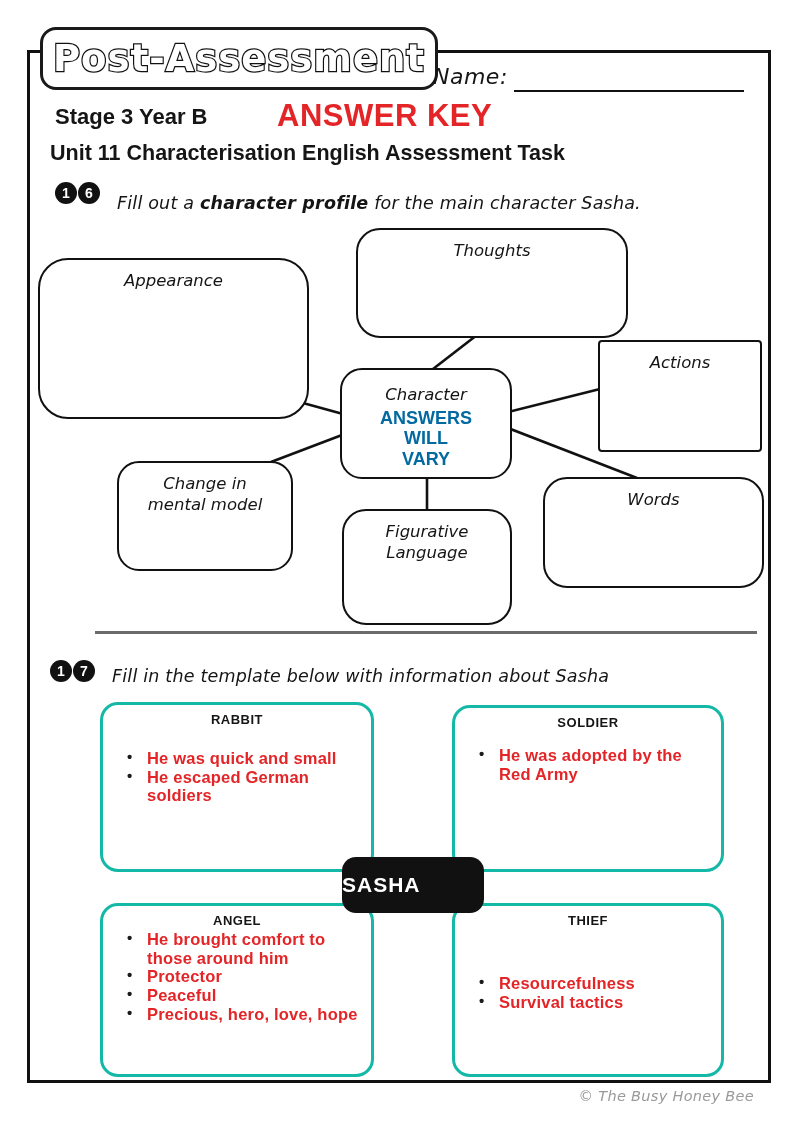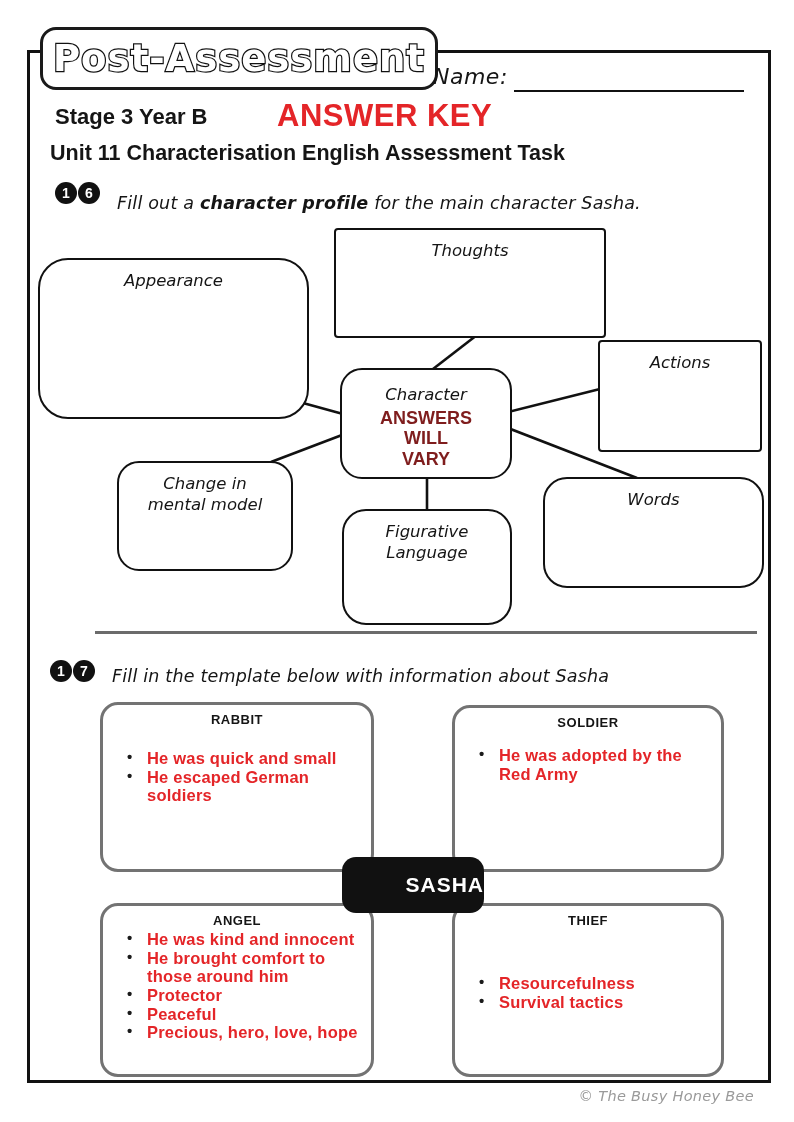--- a/index.html
+++ b/index.html
@@ -36,55 +36,55 @@
   .qtext{font-size:17.5px;letter-spacing:.2px;margin-top:11px;}
   .qtext b{font-weight:700;}
 
   
   .mindmap-lines{position:absolute;left:0;top:0;width:794px;height:1122px;z-index:1;}
   .mm-box{position:absolute;background:#fff;border:2.6px solid #111;z-index:2;
           display:flex;justify-content:center;}
   .mm-label{font-family:"DejaVu Sans",sans-serif;font-style:italic;font-size:16.5px;
             text-align:center;padding-top:11px;line-height:1.25;}
   .box-appearance{left:38px;top:258px;width:267px;height:157px;border-radius:30px;}
-  .box-thoughts{left:334px;top:228px;width:268px;height:106px;border-radius:4px;}
+  .box-thoughts{left:356px;top:228px;width:268px;height:106px;border-radius:24px;}
   .box-actions{left:598px;top:340px;width:160px;height:108px;border-radius:4px;}
   .box-character{left:340px;top:368px;width:168px;height:107px;border-radius:22px;
                  flex-direction:column;align-items:center;}
   .box-change{left:117px;top:461px;width:172px;height:106px;border-radius:22px;}
   .box-figurative{left:342px;top:509px;width:166px;height:112px;border-radius:24px;}
   .box-words{left:543px;top:477px;width:217px;height:107px;border-radius:24px;}
   .center-label{padding-top:8px;}
-  .center-answer{color:#7f1d1d;font-weight:700;font-size:18px;line-height:1.15;
+  .center-answer{color:#0369a1;font-weight:700;font-size:18px;line-height:1.15;
                  text-align:center;margin-top:2px;}
 
   .divider{position:absolute;left:95px;top:631px;width:662px;height:2.5px;
            background:#6b6b6b;z-index:2;}
 
   
-  .quad{position:absolute;background:#fff;border:3px solid #737373;border-radius:18px;z-index:2;}
+  .quad{position:absolute;background:#fff;border:3px solid #14b8a6;border-radius:18px;z-index:2;}
   .quad-rabbit{left:100px;top:702px;width:268px;height:164px;}
   .quad-soldier{left:452px;top:705px;width:266px;height:161px;}
   .quad-angel{left:100px;top:903px;width:268px;height:168px;}
   .quad-thief{left:452px;top:903px;width:266px;height:168px;}
   .quad-title{text-align:center;font-weight:700;font-size:13px;letter-spacing:.5px;
               padding-top:7px;}
   .quad-list{margin:0;padding:0 10px 0 22px;list-style:none;}
   .quad-list li{position:relative;color:#e42528;font-weight:700;font-size:16.5px;
                 line-height:1.13;padding-left:22px;letter-spacing:.2px;}
   .quad-list li::before{content:"\2022";position:absolute;left:2px;top:0;
                         color:#1a1a1a;font-size:15px;}
   .quad-rabbit .quad-list{margin-top:22px;}
   .quad-soldier .quad-list{margin-top:16px;}
   .quad-angel .quad-list{margin-top:2px;}
   .quad-thief .quad-list{margin-top:46px;}
 
   .sasha-badge{position:absolute;left:342px;top:857px;width:142px;height:56px;
                background:#111;border-radius:14px;display:flex;align-items:center;
-               justify-content:flex-end;z-index:6;}
+               justify-content:flex-start;z-index:6;}
   .sasha-text{color:#fff;font-weight:700;font-size:21px;letter-spacing:1px;}
 
   
   .footer{position:absolute;right:40px;top:1088px;font-family:"DejaVu Sans",sans-serif;
           font-style:italic;font-size:14.5px;color:#9a9a9a;letter-spacing:.3px;z-index:5;}
 </style>
 </head>
 <body>
 
 <div class="page-border"></div>
@@ -163,21 +163,20 @@
 </div>
 <div class="quad quad-soldier">
   <div class="quad-title">SOLDIER</div>
   <ul class="quad-list">
     <li>He was adopted by the Red Army</li>
   </ul>
 </div>
 <div class="quad quad-angel">
   <div class="quad-title">ANGEL</div>
   <ul class="quad-list">
-    <li>He was kind and innocent</li>
     <li>He brought comfort to those around him</li>
     <li>Protector</li>
     <li>Peaceful</li>
     <li>Precious, hero, love, hope</li>
   </ul>
 </div>
 <div class="quad quad-thief">
   <div class="quad-title">THIEF</div>
   <ul class="quad-list">
     <li>Resourcefulness</li>

